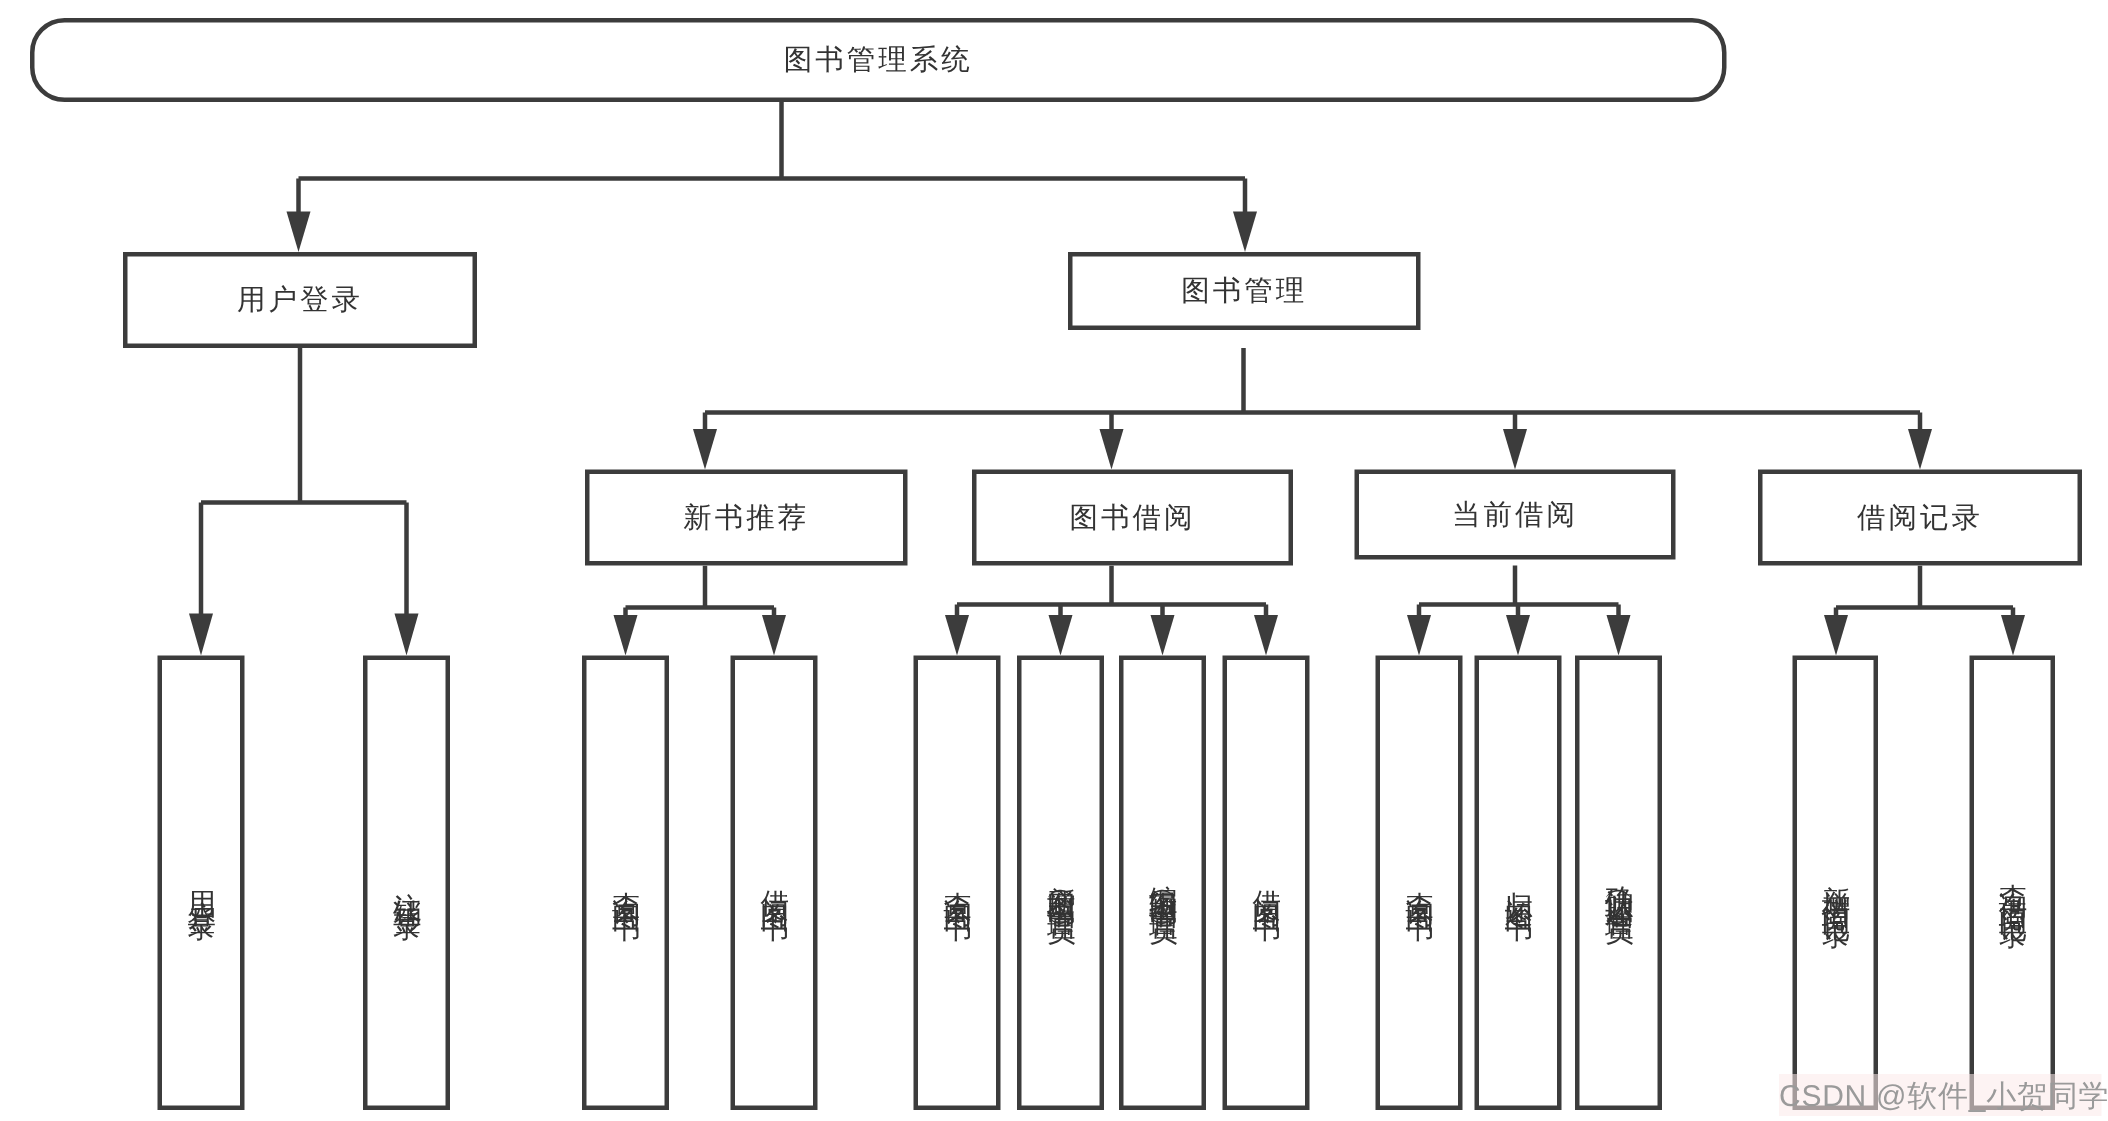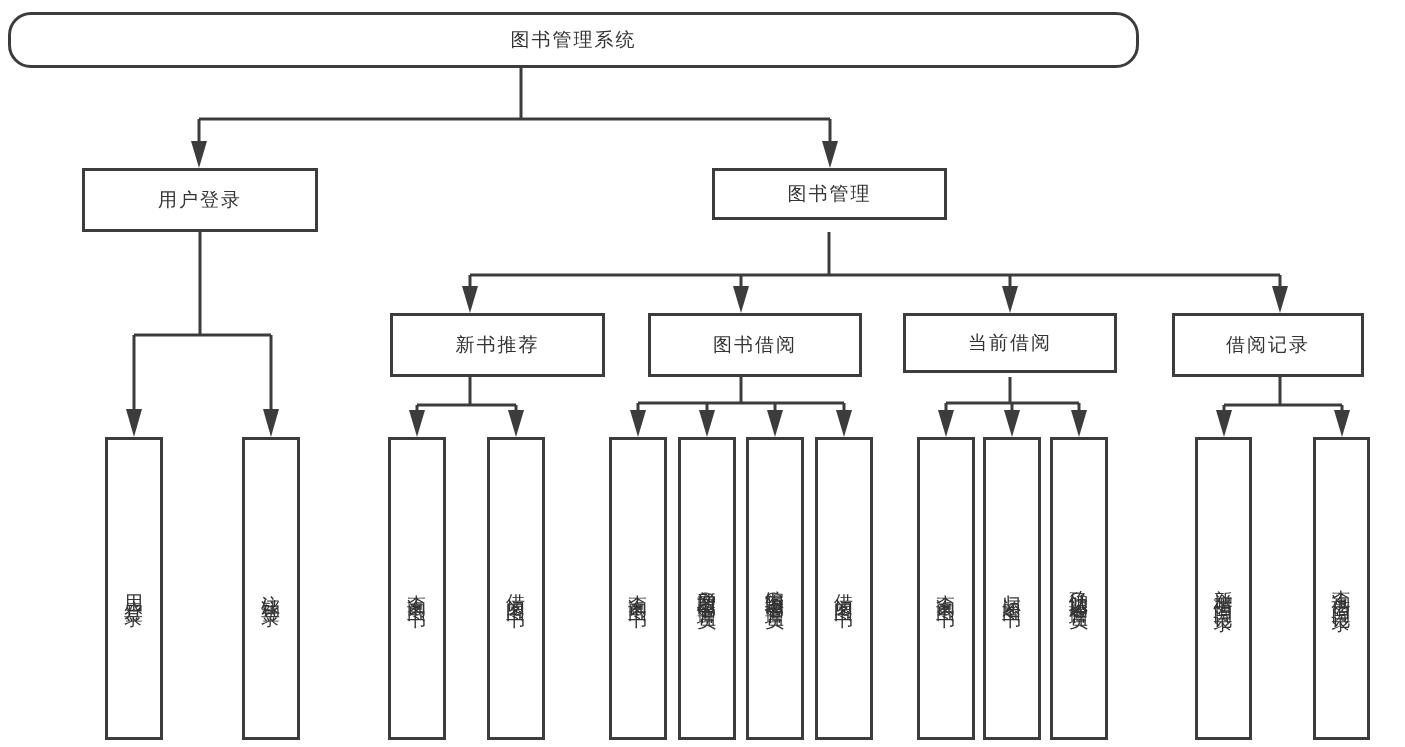--- a/index.html
+++ b/index.html
@@ -68,29 +68,29 @@
       <path d="M767 410 L783 410 L775 437 Z"></path>
       <path d="M836 410 L852 410 L844 437 Z"></path>
       <path d="M938 410 L954 410 L946 437 Z"></path>
       <path d="M1004 410 L1020 410 L1012 437 Z"></path>
       <path d="M1071 410 L1087 410 L1079 437 Z"></path>
       <path d="M1216 410 L1232 410 L1224 437 Z"></path>
       <path d="M1334 410 L1350 410 L1342 437 Z"></path>
     </g>
   </svg>
 
-  <div class="node" style="left:8px;top:12px;width:1131px;height:56px;border-radius:23px;">图书管理系统</div>
+  <div class="node" style="left:20px;top:12px;width:1131px;height:56px;border-radius:23px;">图书管理系统</div>
 
   <div class="node" style="left:82px;top:168px;width:236px;height:64px;">用户登录</div>
   <div class="node" style="left:712px;top:168px;width:235px;height:52px;">图书管理</div>
 
   <div class="node" style="left:362px;top:313px;width:215px;height:64px;margin-left:28px;">新书推荐</div>
   <div class="node" style="left:634px;top:313px;width:214px;height:64px;margin-left:14px;">图书借阅</div>
   <div class="node" style="left:903px;top:313px;width:214px;height:60px;font-family:Liberation Serif, serif;">当前借阅</div>
-  <div class="node" style="left:1172px;top:313px;width:192px;height:64px;">借阅记录</div>
+  <div class="node" style="left:1172px;top:313px;width:216px;height:64px;">借阅记录</div>
 
   <div class="leaf" style="left:105px;">
     <span>用户登录</span>
   </div>
   <div class="leaf" style="left:242px;">
     <span>注销登录</span>
   </div>
 
   <div class="leaf" style="left:388px;">
     <span>查询图书</span>
@@ -122,14 +122,15 @@
     <span>确认归还（管理员）</span>
   </div>
 
   <div class="leaf" style="left:1195px;width:57px;">
     <span>新增借阅记录</span>
   </div>
   <div class="leaf" style="left:1313px;width:57px;">
     <span>查询借阅记录</span>
   </div>
 
+  <div id="watermark">CSDN @软件_小贺同学</div>
 
 </div>
 
 </body></html>

